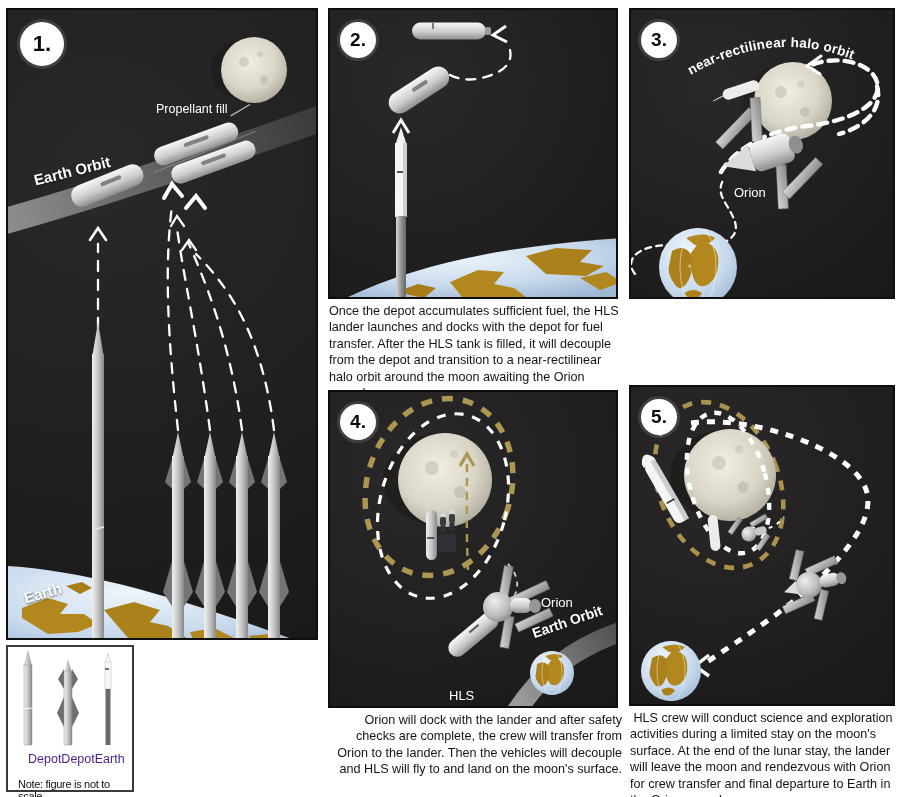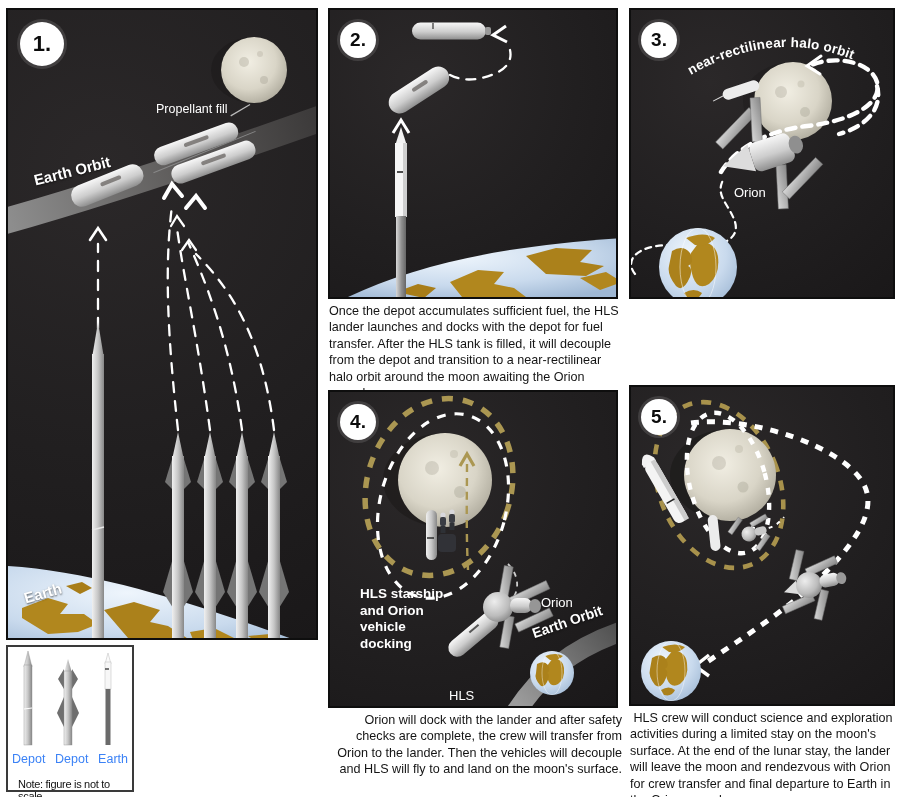--- a/index.html
+++ b/index.html
@@ -10,21 +10,21 @@
   .panel svg{position:absolute;left:0;top:0;}
   .badge{position:absolute;background:#fff;color:#0c0c0c;border-radius:50%;
          display:flex;align-items:center;justify-content:center;font-weight:bold;
          box-shadow:0 0 0 3px rgba(255,255,255,.12);z-index:5;}
   .badge.big{left:12px;top:12px;width:44px;height:44px;font-size:22px;}
   .badge.sm{left:10px;top:12px;width:36px;height:36px;font-size:19px;}
   .wlabel{position:absolute;color:#fff;z-index:4;}
   .caption{position:absolute;color:#141414;font-size:12.6px;line-height:1.31;white-space:pre-wrap;}
   .legend-box{position:absolute;left:6px;top:645px;width:128px;height:147px;background:#fff;
               border:2px solid #3a3a3a;box-sizing:border-box;}
-  .legend-labels{display:flex;justify-content:space-between;padding:0 4px;font-size:12.5px;color:#3b82f6;margin-top:1px;}
+  .legend-labels{display:flex;justify-content:space-between;padding:0 20px;font-size:12.5px;color:#4c1d95;margin-top:1px;}
   .legend-note{font-size:11px;letter-spacing:-0.3px;color:#111;margin-top:12px;padding-left:10px;}
   .docking-label{font-weight:bold;font-size:13.5px;line-height:1.24;}
   .rot{transform-origin:left top;}
 </style>
 </head>
 <body>
 
 <svg width="0" height="0" style="position:absolute" aria-hidden="true">
   <defs>
     <linearGradient id="gRockH" x1="0" y1="0" x2="0" y2="1">
@@ -363,21 +363,20 @@
         <g transform="translate(145 241) rotate(-40)">
           <rect x="-32" y="-9" width="60" height="18" rx="9" fill="url(#gRockH)"></rect>
           <line x1="-4" y1="-4" x2="8" y2="-4" stroke="#555" stroke-width="2"></line>
         </g>
         <circle cx="168" cy="215" r="15" fill="url(#gSphere)"></circle>
         <rect x="180" y="206" width="22" height="15" rx="7" fill="url(#gRockH)"></rect>
         <ellipse cx="205" cy="214" rx="6" ry="7" fill="#969696"></ellipse>
       </g>
     </svg>
     <div class="badge sm">4.</div>
-    <div class="wlabel docking-label" style="left:30px;top:194px;width:100px;">HLS starship and Orion vehicle docking</div>
     <div class="wlabel" style="left:211px;top:203px;font-size:13px;">Orion</div>
     <div class="wlabel" style="left:119px;top:261px;font-size:13px;margin-top:35px;">HLS</div>
     <div class="wlabel rot" style="left:200px;top:234px;font-size:14px;font-weight:bold;transform:rotate(-19deg);text-shadow:0 1px 2px rgba(0,0,0,.6);">Earth Orbit</div>
   </div>
   <div class="caption" style="left:329px;top:712px;width:293px;text-align:right;">Orion will dock with the lander and after safety checks are complete, the crew will transfer from Orion to the lander. Then the vehicles will decouple and HLS will fly to and land on the moon's surface.</div>
 
   <div class="panel" style="left:629px;top:385px;width:266px;height:321px;">
     <svg width="262" height="317" viewBox="0 0 262 317">
 
       <ellipse cx="88" cy="98" rx="60" ry="86" transform="rotate(-22 88 98)" fill="none" stroke="#a8924c" stroke-width="4.6" stroke-dasharray="10 9"></ellipse>

